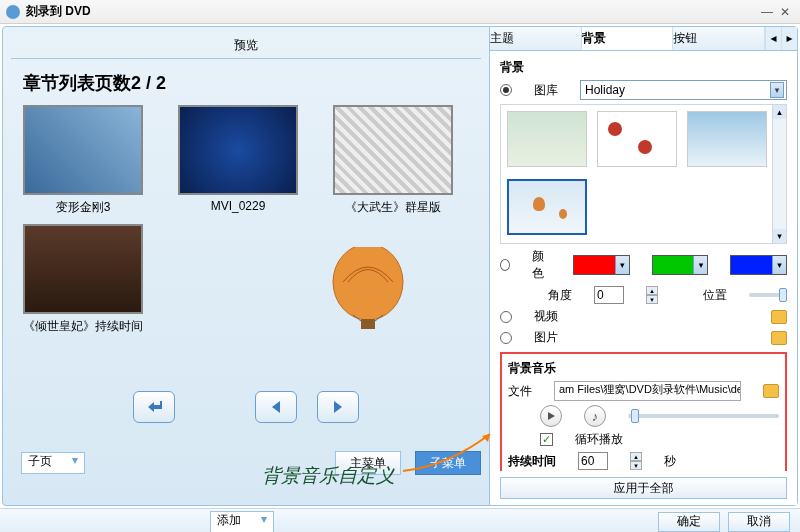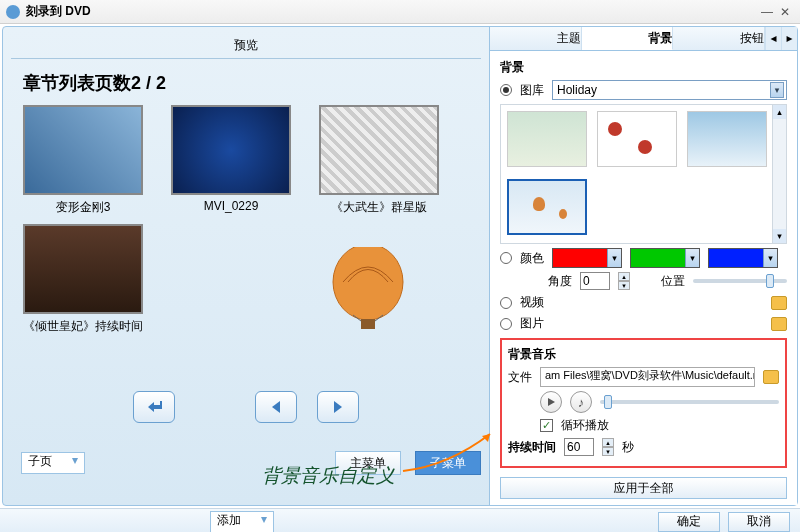--- a/index.html
+++ b/index.html
@@ -5,44 +5,44 @@
 * { box-sizing: border-box; margin: 0; padding: 0; font-family: "Microsoft YaHei", Arial, sans-serif; font-size: 12px; }
 body { width: 800px; height: 532px; background: #fff; overflow: hidden; }
 .titlebar { height: 24px; background: linear-gradient(#f8f8f8,#ededed); display: flex; align-items: center; padding: 0 6px; border-bottom: 1px solid #d0d0d0; }
 .titlebar .icon { width: 14px; height: 14px; background: #5a9bd5; border-radius: 50%; margin-right: 6px; }
 .titlebar .title { flex: 1; font-weight: bold; }
 .titlebar .winbtn { width: 18px; text-align: center; color: #555; cursor: pointer; }
 .main { display: flex; height: 480px; background: linear-gradient(#e8f2f9,#d7e8f4); border: 1px solid #9cc4e4; border-radius: 4px; margin: 2px; }
 .preview { flex: 1; display: flex; flex-direction: column; padding: 6px 8px; }
 .preview-header { text-align: center; padding: 4px; border-bottom: 1px solid #a8c8e0; }
 .chapter-title { font-size: 18px; font-weight: bold; margin: 12px 0 10px 12px; }
-.thumbs { display: flex; gap: 28px; padding: 0 12px; }
+.thumbs { display: flex; gap: 35px; padding: 0 12px; }
 .thumb { width: 120px; }
 .thumb .img { width: 120px; height: 90px; border: 2px solid #888; background: #345; position: relative; overflow: hidden; }
 .thumb .lbl { text-align: center; margin-top: 4px; }
 .thumb2row { display: flex; padding: 8px 12px; }
 .balloon { position: absolute; left: 320px; top: 220px; width: 90px; height: 110px; }
 .balloon svg { width: 100%; height: 100%; }
 .navbtns { display: flex; gap: 20px; justify-content: center; margin-top: 48px; }
 .navbtn { width: 42px; height: 32px; border: 1px solid #6aa0d0; border-radius: 6px; background: linear-gradient(#fff,#dceaf6); display: flex; align-items: center; justify-content: center; cursor: pointer; }
 .navbtn svg { width: 20px; height: 16px; fill: #3a7bbf; }
 .bottom-tabs { display: flex; align-items: center; gap: 14px; margin-top: 28px; padding-left: 10px; }
 .dd { display: flex; align-items: flex-start; border: 1px solid #9cc4e4; background: #fff; height: 22px; padding: 0 6px; }
 .dd .arr { margin-left: 20px; color: #6aa0d0; }
 .tabbtn { height: 24px; padding: 0 14px; border: 1px solid #9cc4e4; background: linear-gradient(#fff,#e4eef7); display: flex; align-items: center; }
 .tabbtn.active { background: #4a90d9; color: #fff; border-color: #3a7bbf; }
 .handwriting { position: absolute; left: 262px; top: 463px; font-family: "KaiTi", cursive; font-size: 19px; color: #14532d; font-style: italic; }
 .rightpanel { width: 308px; background: #fff; border-left: 1px solid #9cc4e4; display: flex; flex-direction: column; }
 .rtabs { display: flex; height: 24px; border-bottom: 1px solid #9cc4e4; }
-.rtab { flex: 1; text-align: right; line-height: 22px; border-right: 1px solid #cde0f0; background: linear-gradient(#f4f9fd,#e2eef8); cursor: pointer; }
+.rtab { flex: 1; text-align: left; line-height: 22px; border-right: 1px solid #cde0f0; background: linear-gradient(#f4f9fd,#e2eef8); cursor: pointer; }
 .rtab.active { background: #fff; border-bottom: 1px solid #fff; font-weight: bold; }
 .rarrow { width: 16px; text-align: center; line-height: 22px; background: #e2eef8; border-left: 1px solid #cde0f0; }
 .rcontent { padding: 8px 10px; flex: 1; overflow: hidden; position: relative; }
 .section-title { font-weight: bold; margin-bottom: 4px; }
-.row { display: flex; align-items: center; margin: 4px 0; gap: 8px; }
+.row { display: flex; align-items: center; margin: 4px 0; gap: 22px; }
 .radio { width: 12px; height: 12px; border: 1px solid #666; border-radius: 50%; display: inline-flex; align-items: center; justify-content: center; }
 .radio.checked::after { content: ""; width: 6px; height: 6px; background: #333; border-radius: 50%; }
 .selectbox { flex: 1; height: 20px; border: 1px solid #7a9fc4; background: #fff; display: flex; align-items: center; padding: 0 4px; position: relative; }
 .selectbox .dda { position: absolute; right: 2px; width: 14px; height: 16px; background: linear-gradient(#dce9f7,#b8d4ee); border: 1px solid #7a9fc4; display: flex; align-items: center; justify-content: center; font-size: 9px; color: #345; }
 .bg-gallery { border: 1px solid #cfd8e0; height: 140px; margin: 4px 0; padding: 6px; display: flex; flex-wrap: wrap; gap: 10px; position: relative; overflow: hidden; }
 .bg-gallery .sb { position: absolute; right: 0; top: 0; bottom: 0; width: 14px; background: #eef3f8; border-left: 1px solid #cfd8e0; }
 .bg-gallery .sb .up,.bg-gallery .sb .dn { height: 14px; background: #dce9f7; text-align: center; font-size: 9px; line-height: 14px; }
 .bg-gallery .sb .dn { position: absolute; bottom: 0; width: 100%; }
 .bgthumb { width: 80px; height: 56px; border: 1px solid #ccc; background: #e8f0f6; }
 .bgthumb.sel { border: 2px solid #1a5fb4; }

